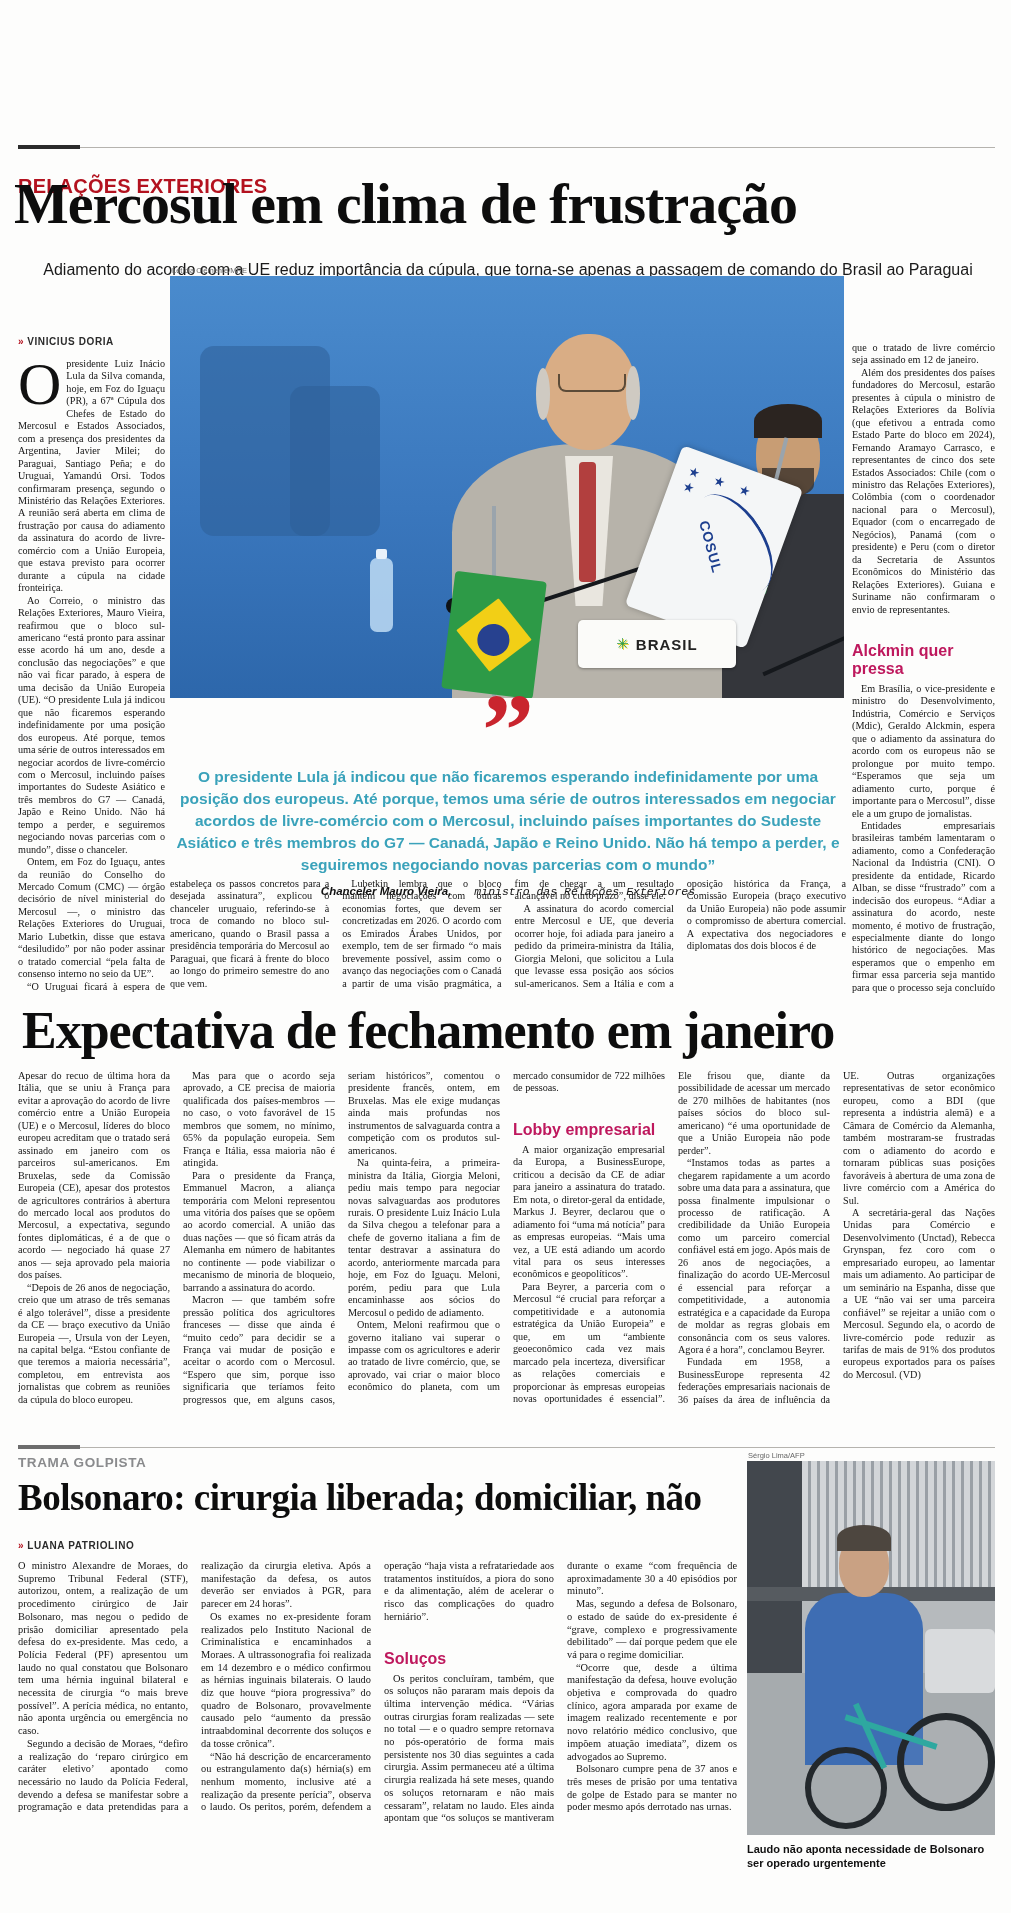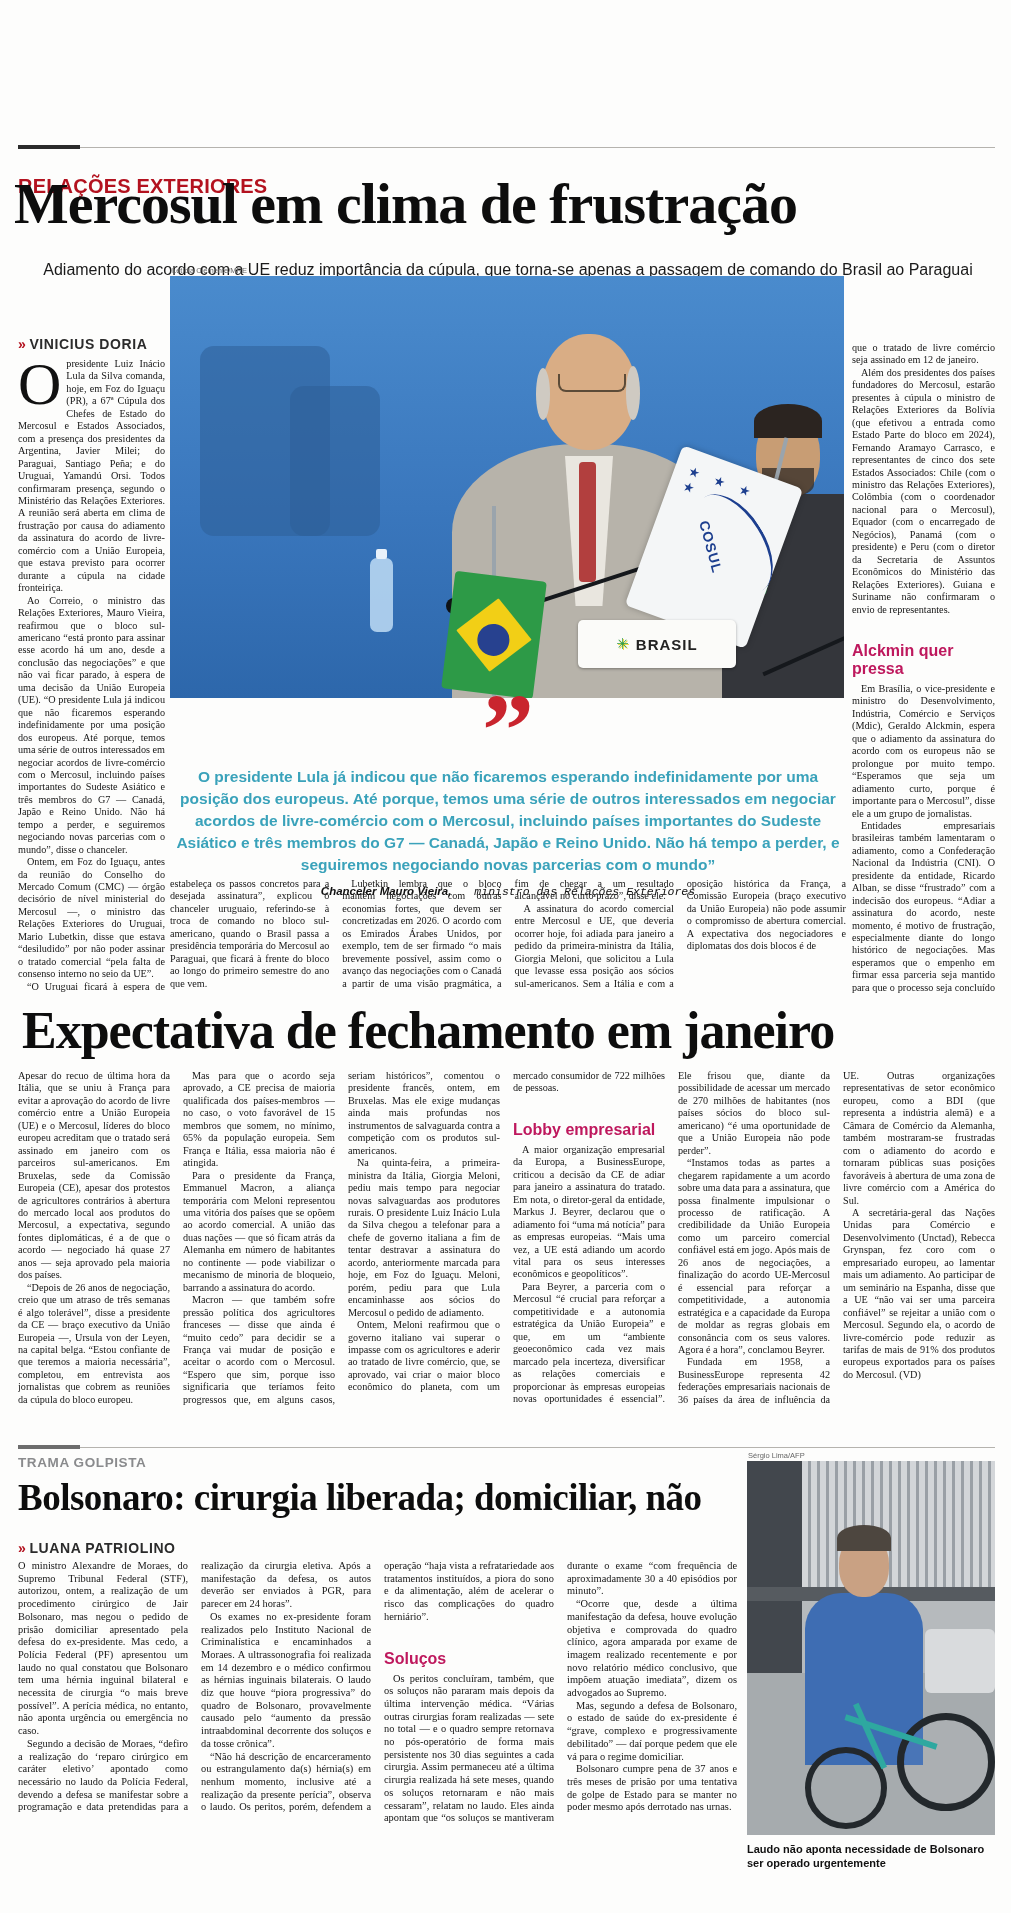--- a/index.html
+++ b/index.html
@@ -11,21 +11,21 @@
   .top-header b{font-weight:bold;}
   .header-rule{position:absolute;left:18px;top:147px;width:977px;border-top:1px solid #b5b3ae;}
   .header-tab{position:absolute;left:18px;top:145px;width:62px;height:4px;background:#2b2b2b;}
   
   .kicker{position:absolute;left:18px;top:175px;font-family:"Liberation Sans",sans-serif;
         font-weight:bold;font-size:20px;letter-spacing:.2px;color:#b3121f;}
   .headline1{position:absolute;left:14px;top:174px;width:990px;font-family:"Liberation Serif",serif;
         font-weight:bold;font-size:58px;line-height:60px;letter-spacing:-1px;color:#0d0d0d;}
   .subtitle1{position:absolute;left:18px;top:261px;width:980px;font-family:"Liberation Sans",sans-serif;
         font-size:16px;color:#1a1a1a;text-align:center;}
-  .byline{position:absolute;font-family:"Liberation Sans",sans-serif;font-size:14px;font-weight:bold;
+  .byline{position:absolute;font-family:"Liberation Sans",sans-serif;font-size:10px;font-weight:bold;
         letter-spacing:.6px;color:#2b2b2b;}
   .byline .mark{color:#b3121f;margin-right:3px;}
   .body-text p{margin:0;text-indent:9px;text-align:justify;}
   .body-text p.no-indent{text-indent:0;}
   .col-left{position:absolute;left:18px;top:358px;width:147px;height:634px;overflow:hidden;
         font-size:10.2px;line-height:12.45px;}
   .dropcap{float:left;font-size:60px;line-height:48px;padding:2px 5px 0 0;font-weight:400;color:#111;}
   .col-right{position:absolute;left:852px;top:342px;width:143px;height:652px;overflow:hidden;
         font-size:10.2px;line-height:12.45px;}
   .subhead{font-family:"Liberation Sans",sans-serif;font-weight:bold;font-size:16px;line-height:18px;
@@ -229,22 +229,22 @@
     <span class="mark">»</span><span>LUANA PATRIOLINO</span>
   </div>
 
   <div class="body3 body-text">
     <p class="no-indent">O ministro Alexandre de Moraes, do Supremo Tribunal Federal (STF), autorizou, ontem, a realização de um procedimento cirúrgico de Jair Bolsonaro, mas negou o pedido de prisão domiciliar apresentado pela defesa do ex-presidente. Mas cedo, a Polícia Federal (PF) apresentou um laudo no qual constatou que Bolsonaro tem uma hérnia inguinal bilateral e necessita de cirurgia “o mais breve possível”. A perícia médica, no entanto, não aponta urgência ou emergência no caso.</p>
     <p>Segundo a decisão de Moraes, “defiro a realização do ‘reparo cirúrgico em caráter eletivo’ apontado como necessário no laudo da Polícia Federal, devendo a defesa se manifestar sobre a programação e data pretendidas para a realização da cirurgia eletiva. Após a manifestação da defesa, os autos deverão ser enviados à PGR, para parecer em 24 horas”.</p>
     <p>Os exames no ex-presidente foram realizados pelo Instituto Nacional de Criminalística e encaminhados a Moraes. A ultrassonografia foi realizada em 14 dezembro e o médico confirmou as hérnias inguinais bilaterais. O laudo diz que houve “piora progressiva” do quadro de Bolsonaro, provavelmente causado pelo “aumento da pressão intraabdominal decorrente dos soluços e da tosse crônica”.</p>
     <p>“Não há descrição de encarceramento ou estrangulamento da(s) hérnia(s) em nenhum momento, inclusive até a realização da presente perícia”, observa o laudo. Os peritos, porém, defendem a operação “haja vista a refratariedade aos tratamentos instituídos, a piora do sono e da alimentação, além de acelerar o risco das complicações do quadro herniário”.</p>
     <h3 class="subhead">Soluços</h3>
     <p>Os peritos concluíram, também, que os soluços não pararam mais depois da última intervenção médica. “Várias outras cirurgias foram realizadas — sete no total — e o quadro sempre retornava no pós-operatório de forma mais persistente nos 30 dias seguintes a cada cirurgia. Assim permaneceu até a última cirurgia realizada há sete meses, quando os soluços retornaram e não mais cessaram”, relatam no laudo. Eles ainda apontam que “os soluços se mantiveram durante o exame “com frequência de aproximadamente 30 a 40 episódios por minuto”.</p>
+    <p>Mas, segundo a defesa de Bolsonaro, o estado de saúde do ex-presidente é “grave, complexo e progressivamente debilitado” — daí porque pedem que ele vá para o regime domiciliar.</p>
     <p>“Ocorre que, desde a última manifestação da defesa, houve evolução objetiva e comprovada do quadro clínico, agora amparada por exame de imagem realizado recentemente e por novo relatório médico conclusivo, que impõem atuação imediata”, dizem os advogados ao Supremo.</p>
-    <p>Mas, segundo a defesa de Bolsonaro, o estado de saúde do ex-presidente é “grave, complexo e progressivamente debilitado” — daí porque pedem que ele vá para o regime domiciliar.</p>
     <p>Bolsonaro cumpre pena de 37 anos e três meses de prisão por uma tentativa de golpe de Estado para se manter no poder mesmo após derrotado nas urnas.</p>
   </div>
 
   <div class="photo3-credit">Sérgio Lima/AFP</div>
 
   <div class="photo3">
     <div class="blinds"></div>
     <div class="doorway"></div>
     <div class="window-bar"></div>
     <div class="wall-low"></div>

